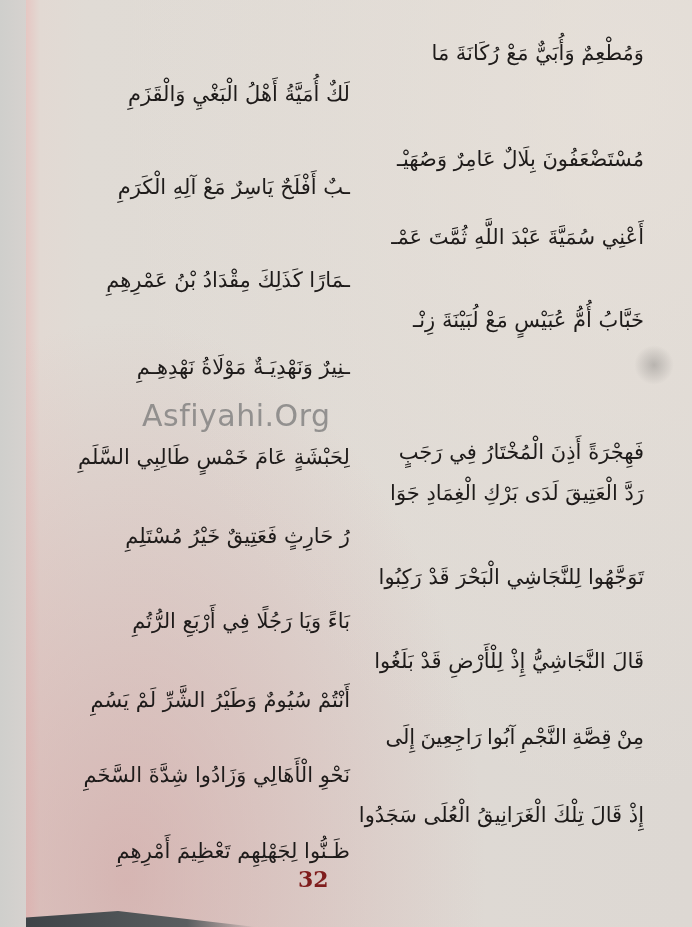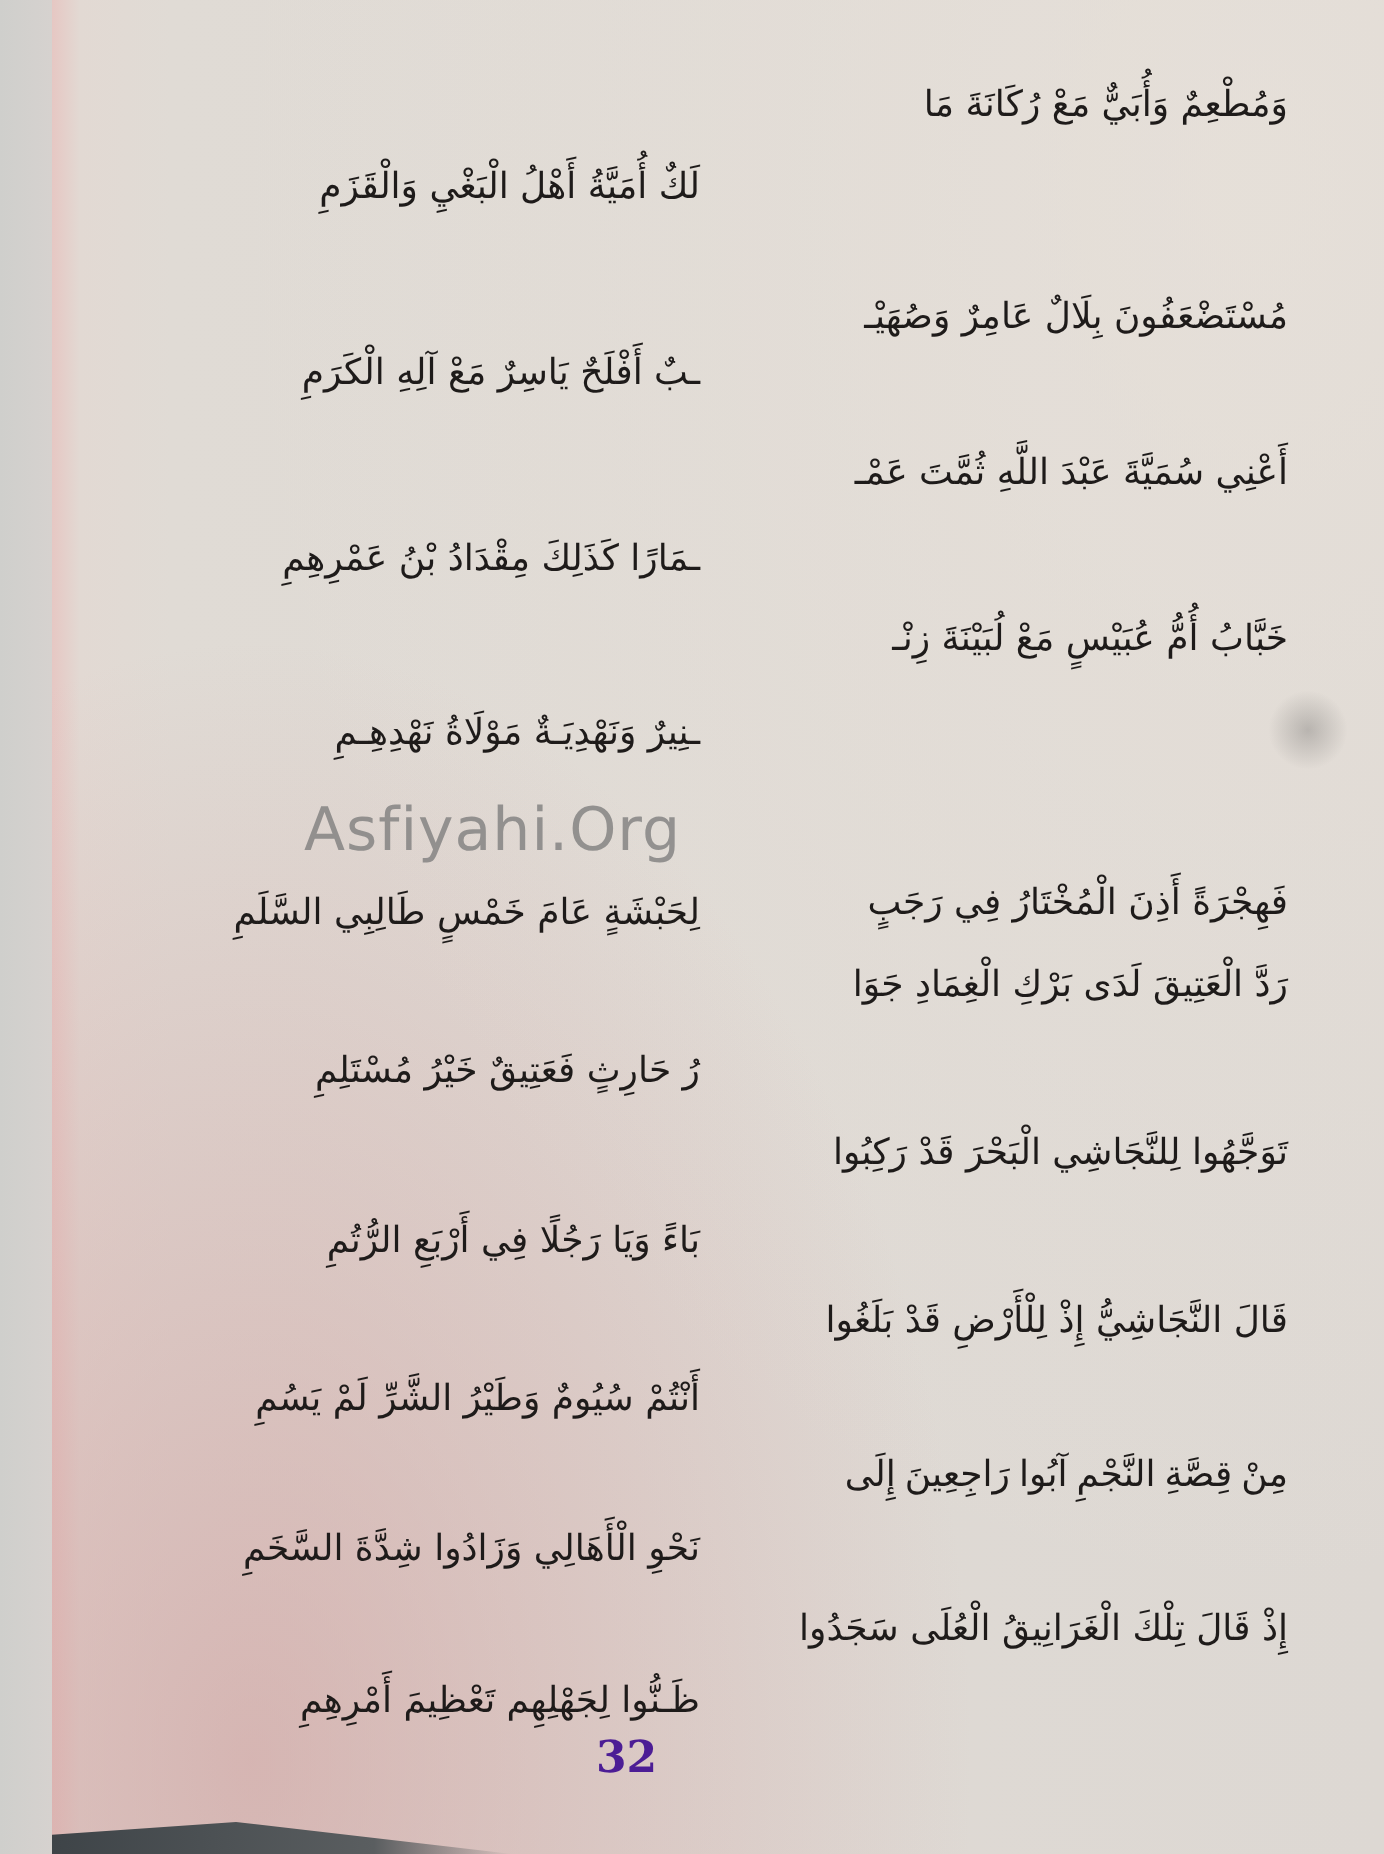--- a/index.html
+++ b/index.html
@@ -34,40 +34,40 @@
     left: 0; bottom: 0;
     width: 230px; height: 16px;
     background: linear-gradient(to right, #3e4448, #5a5e60 70%, rgba(90,94,96,0));
     clip-path: polygon(0 40%, 40% 0, 100% 100%, 0 100%);
   }
   .line {
     position: absolute;
     direction: rtl;
     white-space: nowrap;
     color: #1e1b1a;
-    font-size: 18px;
+    font-size: 21px;
     line-height: 30px;
     letter-spacing: 0.5px;
   }
   
   .h1 { right: 48px; }
   
   .h2 { right: 342px; }
   .page-number {
     position: absolute;
     left: 298px;
     top: 866px;
     font-family: "DejaVu Serif", serif;
     font-weight: bold;
     font-size: 22px;
-    color: #4c1d95;
+    color: #7f1d1d;
   }
   .watermark {
     position: absolute;
-    left: 152px;
+    left: 142px;
     top: 398px;
     font-family: "DejaVu Sans", sans-serif;
     font-size: 30px;
     color: rgba(120,120,120,0.75);
     letter-spacing: 0.5px;
   }
   .speck {
     position: absolute;
     width: 40px; height: 40px;
     left: 634px; top: 345px;

